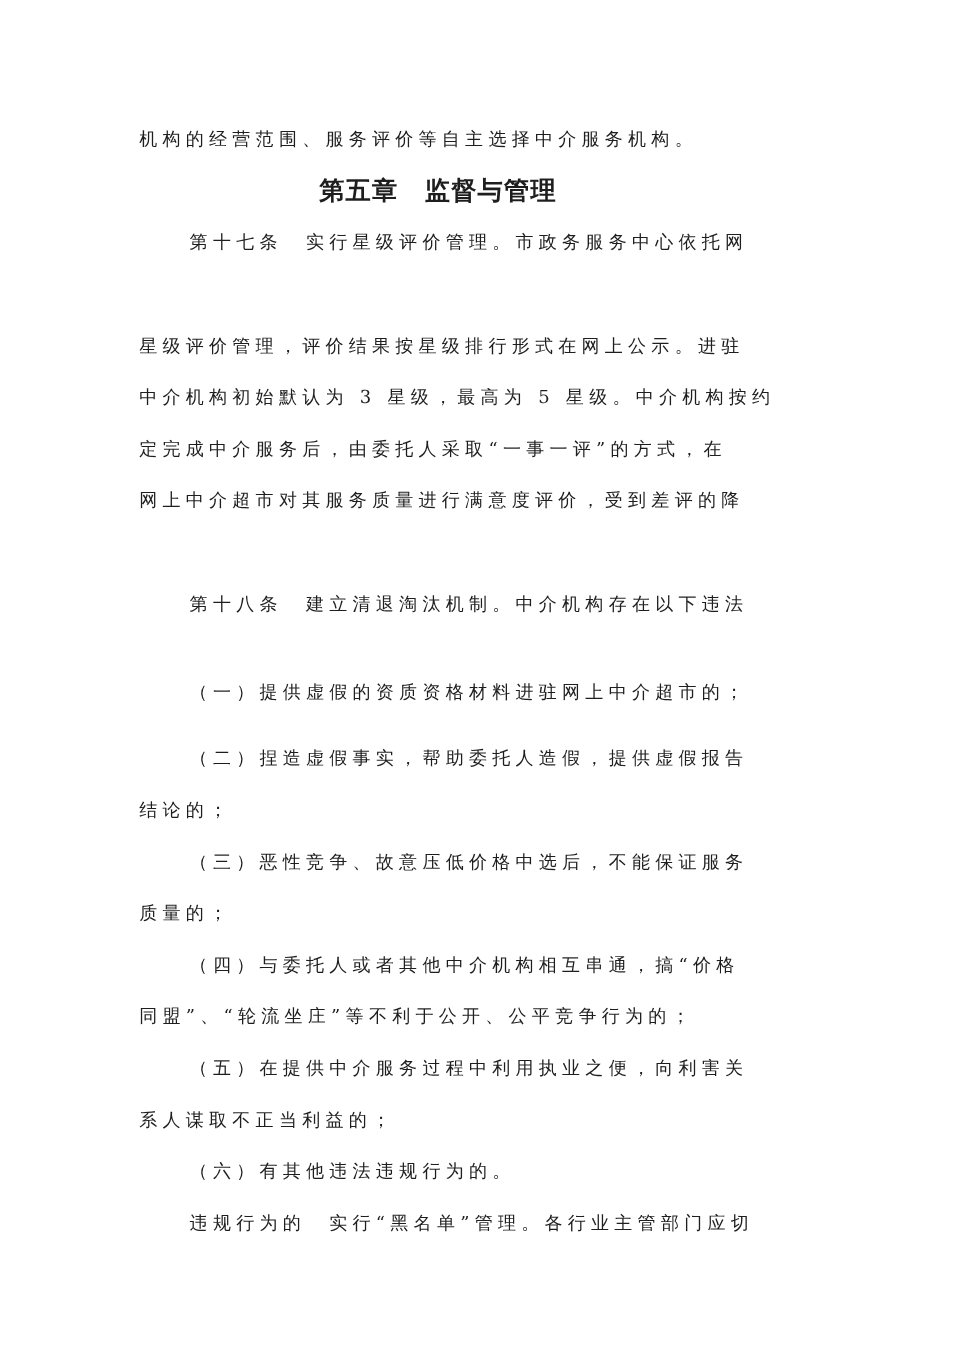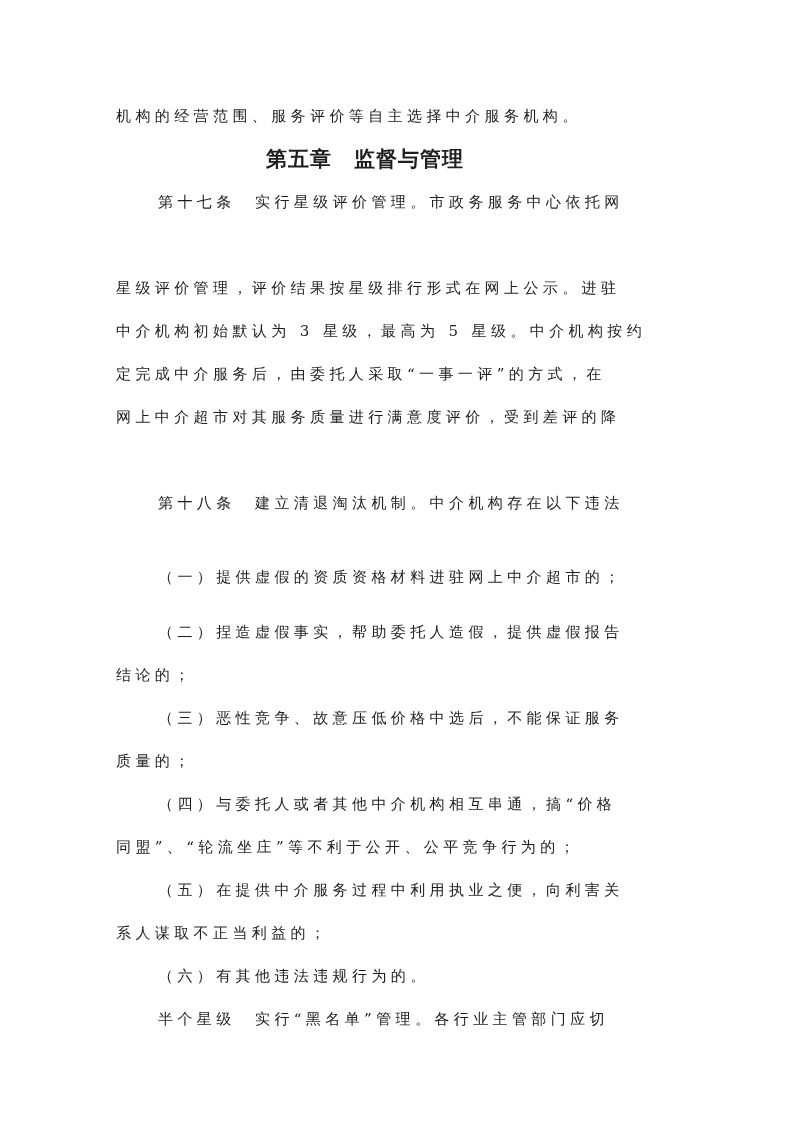--- a/index.html
+++ b/index.html
@@ -54,14 +54,14 @@
   <div class="line indent" style="top:564px">（一）提供虚假的资质资格材料进驻网上中介超市的；</div>
   <div class="line indent" style="top:619px">（二）捏造虚假事实，帮助委托人造假，提供虚假报告</div>
   <div class="line" style="top:662px">结论的；</div>
   <div class="line indent" style="top:705px">（三）恶性竞争、故意压低价格中选后，不能保证服务</div>
   <div class="line" style="top:748px">质量的；</div>
   <div class="line indent" style="top:791px">（四）与委托人或者其他中介机构相互串通，搞“价格</div>
   <div class="line" style="top:834px">同盟”、“轮流坐庄”等不利于公开、公平竞争行为的；</div>
   <div class="line indent" style="top:877px">（五）在提供中介服务过程中利用执业之便，向利害关</div>
   <div class="line" style="top:920px">系人谋取不正当利益的；</div>
   <div class="line indent" style="top:963px">（六）有其他违法违规行为的。</div>
-  <div class="line indent" style="top:1006px">半个星级　实行“黑名单”管理。各行业主管部门应切</div>
+  <div class="line indent" style="top:1006px">违规行为的　实行“黑名单”管理。各行业主管部门应切</div>
 </div>
 
 </body></html>

